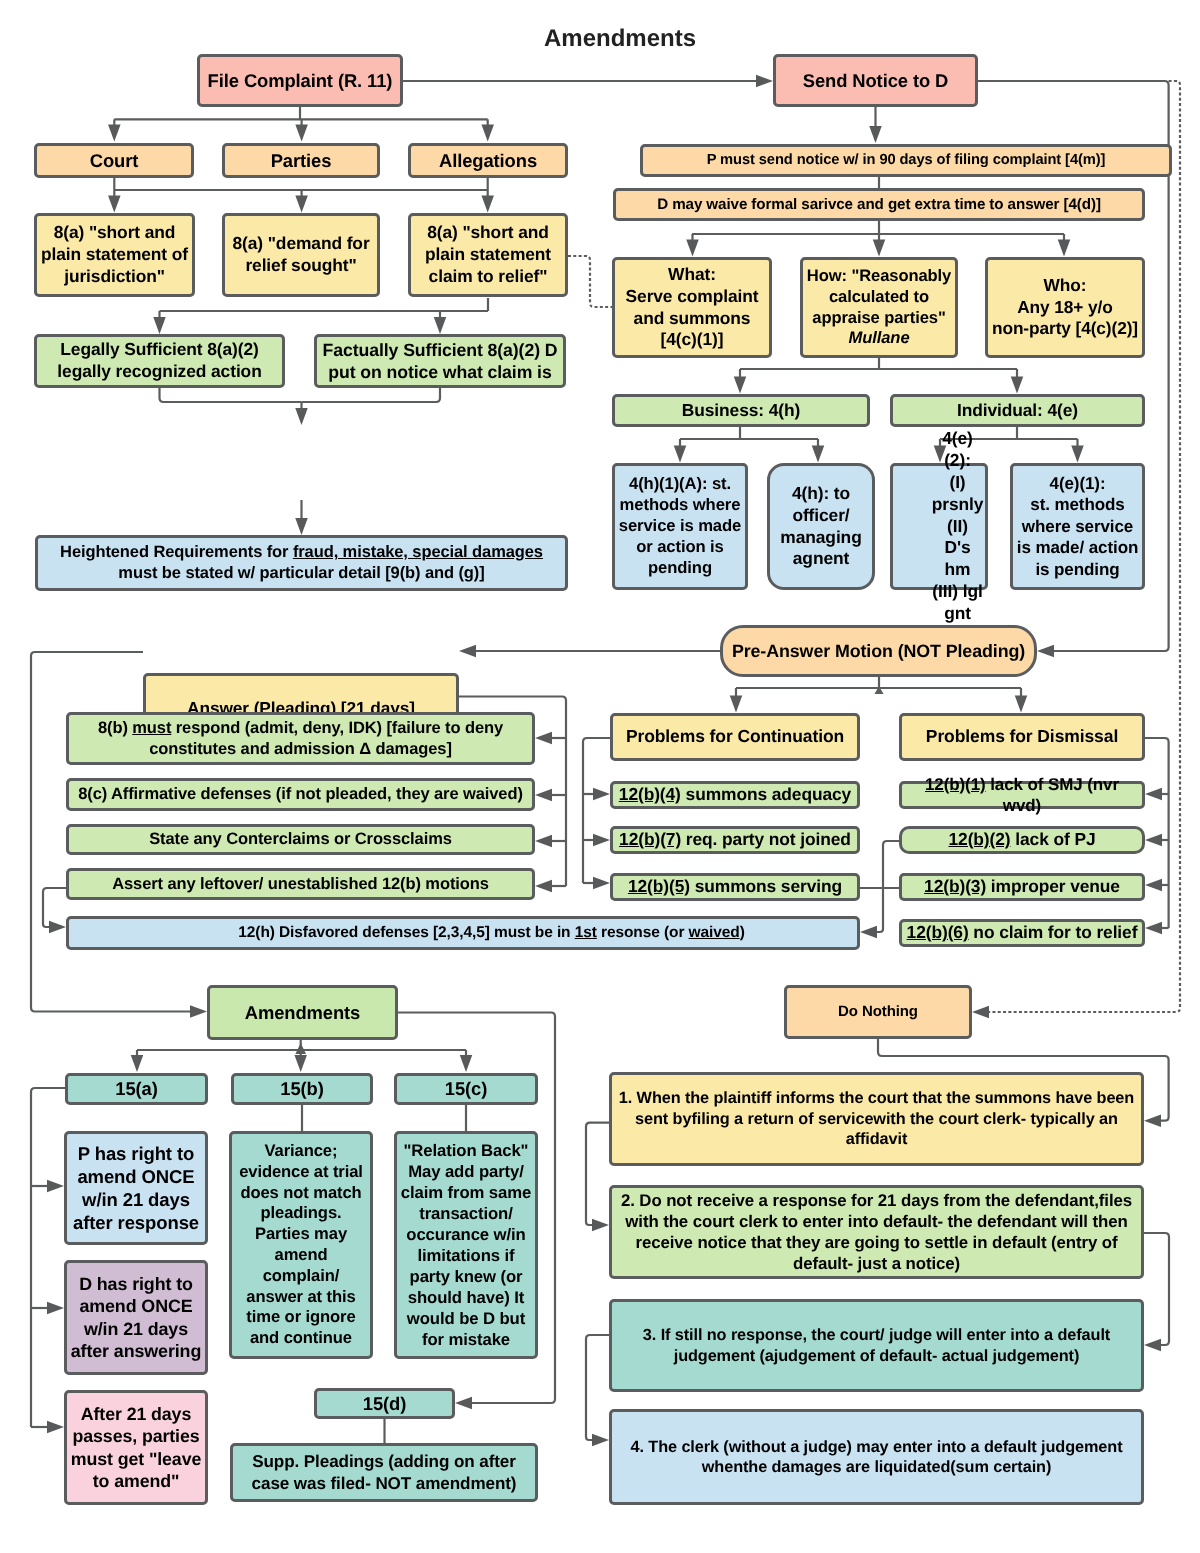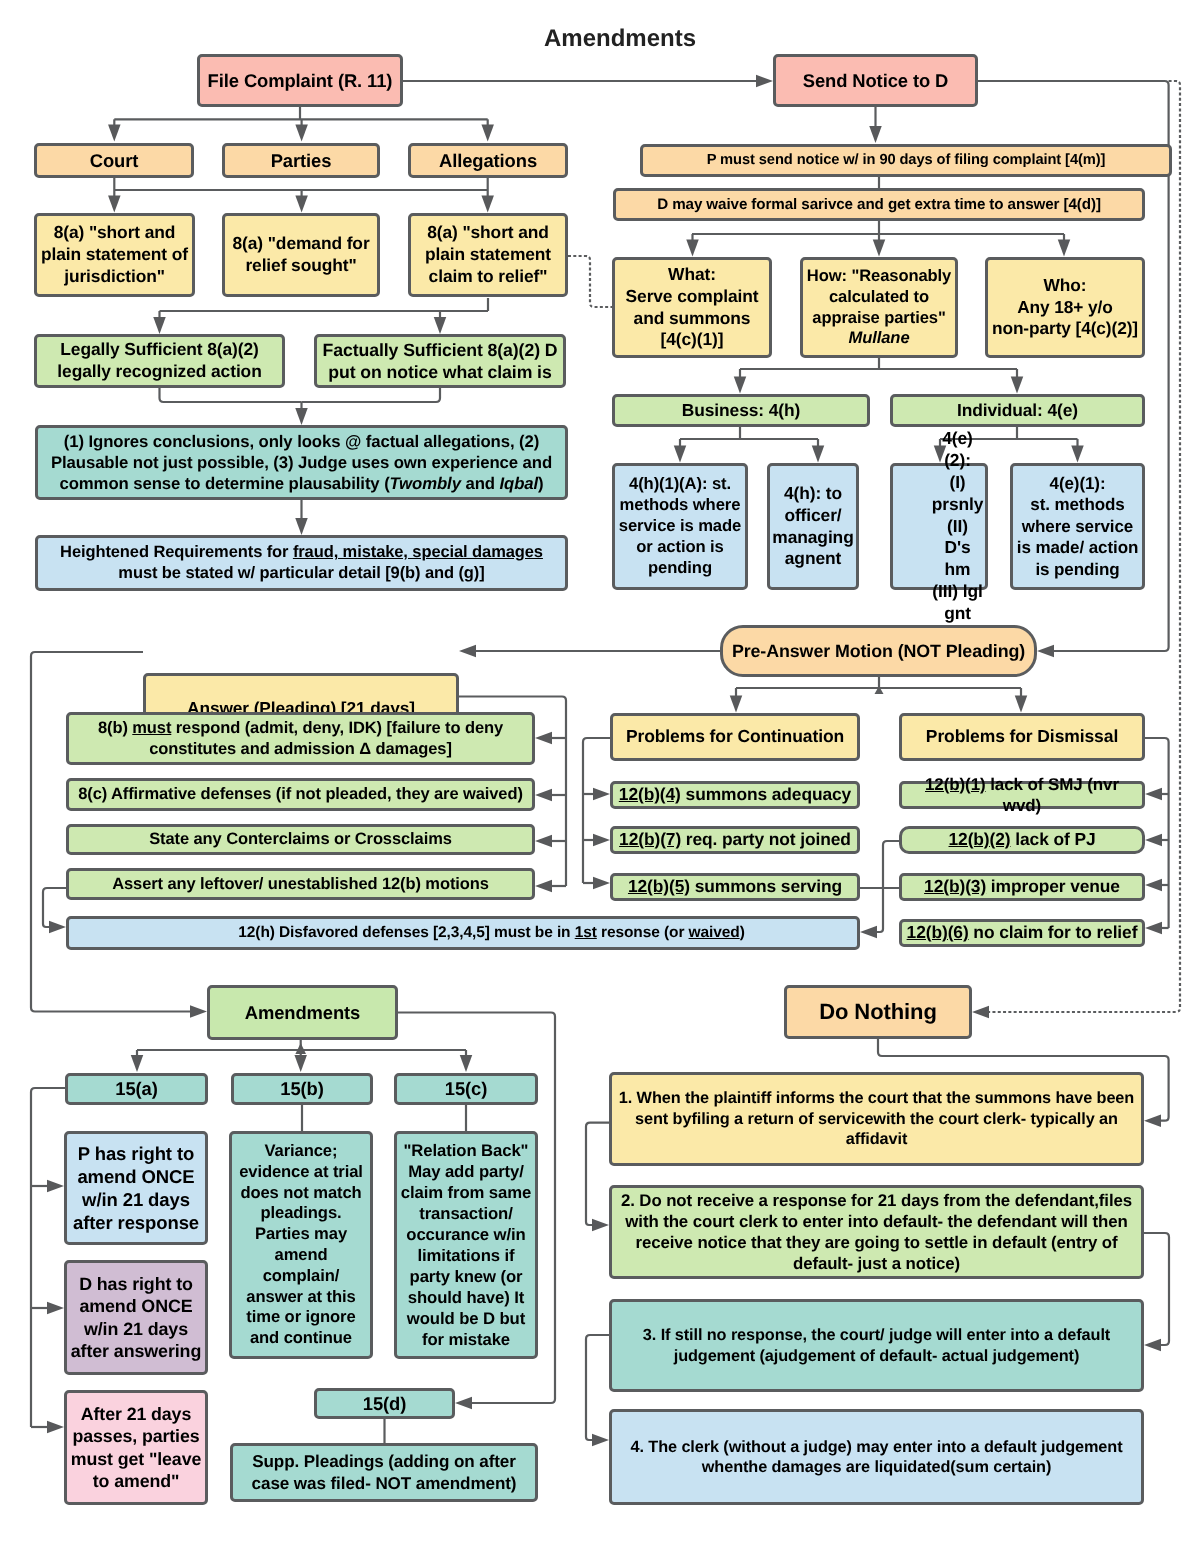--- a/index.html
+++ b/index.html
@@ -197,23 +197,20 @@
     </div>
   <div class="node c-yellow" style="left:408px;top:213px;width:160px;height:84px;font-size:17.4px;">
       <span>8(a) "short and<br>plain statement<br>claim to relief"</span>
     </div>
   <div class="node c-green" style="left:34px;top:334px;width:251px;height:54px;font-size:17.4px;">
       <span>Legally Sufficient 8(a)(2)<br>legally recognized action</span>
     </div>
   <div class="node c-green" style="left:314px;top:334px;width:252px;height:54px;font-size:17.7px;">
       <span>Factually Sufficient 8(a)(2) D<br>put on notice what claim is</span>
     </div>
-  <div class="node c-teal" style="left:35px;top:425px;width:533px;height:75px;font-size:16.75px;">
-      <span>(1) Ignores conclusions, only looks @ factual allegations, (2)<br>Plausable not just possible, (3) Judge uses own experience and<br>common sense to determine plausability (<i>Twombly</i> and <i>Iqbal</i>)</span>
-    </div>
   <div class="node c-blue" style="left:35px;top:535px;width:533px;height:56px;font-size:16.5px;">
       <span>Heightened Requirements for <u>fraud, mistake, special damages</u><br>must be stated w/ particular detail [9(b) and (g)]</span>
     </div>
   <div class="node c-orange" style="left:640px;top:144px;width:532px;height:33px;font-size:14.7px;">
       <span>P must send notice w/ in 90 days of filing complaint [4(m)]</span>
     </div>
   <div class="node c-orange" style="left:613px;top:188px;width:532px;height:33px;font-size:15.2px;">
       <span>D may waive formal sarivce and get extra time to answer [4(d)]</span>
     </div>
   <div class="node c-yellow" style="left:612px;top:257px;width:160px;height:101px;font-size:17.4px;">
@@ -227,21 +224,21 @@
     </div>
   <div class="node c-green" style="left:612px;top:394px;width:258px;height:33px;font-size:17.4px;">
       <span>Business: 4(h)</span>
     </div>
   <div class="node c-green" style="left:890px;top:394px;width:255px;height:33px;font-size:17.4px;">
       <span>Individual: 4(e)</span>
     </div>
   <div class="node c-blue" style="left: 612px; top: 463px; width: 136px; height: 127px; font-size: 16.65px;">
       <span>4(h)(1)(A): st.<br>methods where<br>service is made<br>or action is<br>pending</span>
     </div>
-  <div class="node c-blue" style="left:767px;top:463px;width:92px;height:127px;font-size:17.4px;">
+  <div class="node c-blue" style="left:767px;top:463px;width:108px;height:127px;font-size:17.4px;border-radius:17px;">
       <span>4(h): to<br>officer/<br>managing<br>agnent</span>
     </div>
   <div class="node c-blue" style="left:890px;top:463px;width:98px;height:127px;font-size:17.4px;padding-left:40px;">
       <span>4(e)(2):<br>(I) prsnly<br>(II) D's hm<br>(III) lgl gnt</span>
     </div>
   <div class="node c-blue" style="left: 1010px; top: 463px; width: 135px; height: 127px; font-size: 17.03px;">
       <span>4(e)(1):<br>st. methods<br>where service<br>is made/ action<br>is pending</span>
     </div>
   <div class="node c-yellow" style="left:143px;top:661px;width:316px;height:72px;font-size:17.3px;margin-top:12px;">
       <span>Answer (Pleading) [21 days]</span>
@@ -317,21 +314,21 @@
     </div>
   <div class="node c-teal" style="left: 394px; top: 1131px; width: 144px; height: 228px; font-size: 16.73px;">
       <span>"Relation Back"<br>May add party/<br>claim from same<br>transaction/<br>occurance w/in<br>limitations if<br>party knew (or<br>should have) It<br>would be D but<br>for mistake</span>
     </div>
   <div class="node c-teal" style="left:314px;top:1388px;width:141px;height:31px;font-size:18.4px;">
       <span>15(d)</span>
     </div>
   <div class="node c-teal" style="left:230px;top:1443px;width:308px;height:59px;font-size:17.1px;">
       <span>Supp. Pleadings (adding on after<br>case was filed- NOT amendment)</span>
     </div>
-  <div class="node c-orange" style="left:784px;top:985px;width:188px;height:54px;font-size:22px;">
+  <div class="node c-orange" style="left:784px;top:985px;width:188px;height:54px;font-size:15px;">
       <span>Do Nothing</span>
     </div>
   <div class="node c-yellow" style="left:609px;top:1072px;width:535px;height:94px;font-size:16.3px;">
       <span>1. When the plaintiff informs the court that the summons have been<br>sent byfiling a return of servicewith the court clerk- typically an<br>affidavit</span>
     </div>
   <div class="node c-green" style="left:609px;top:1185px;width:535px;height:94px;font-size:16.85px;">
       <span>2. Do not receive a response for 21 days from the defendant,files<br>with the court clerk to enter into default- the defendant will then<br>receive notice that they are going to settle in default (entry of<br>default- just a notice)</span>
     </div>
   <div class="node c-teal" style="left:609px;top:1299px;width:535px;height:93px;font-size:16.3px;">
       <span>3. If still no response, the court/ judge will enter into a default<br>judgement (ajudgement of default- actual judgement)</span>

